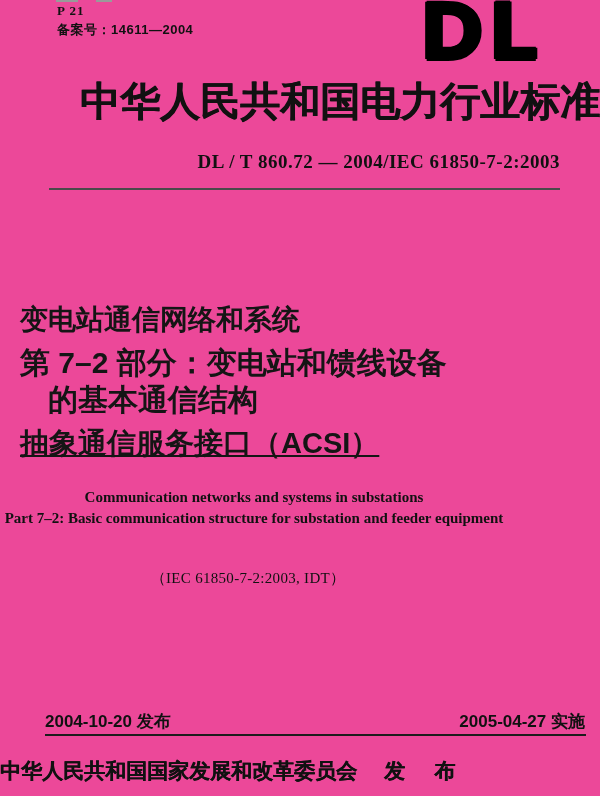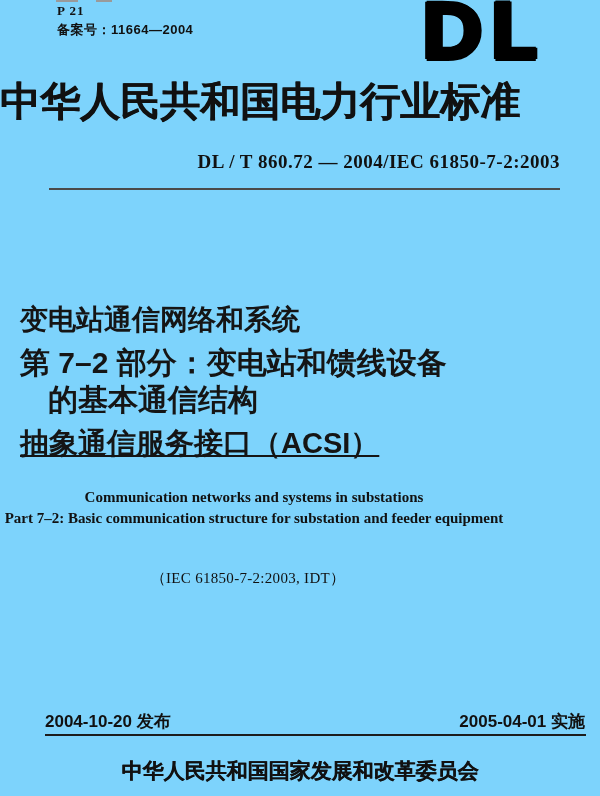--- a/index.html
+++ b/index.html
@@ -4,21 +4,21 @@
 <style>
   html,body{margin:0;padding:0;}
   body{
     width:600px;height:796px;
     background:#f2f2f2;
     font-family:"Liberation Serif","DejaVu Serif",serif;
   }
   .page{
     position:relative;
     width:600px;height:796px;
-    background:#7dd3fc;
+    background:#ec4899;
     color:#111;
     overflow:hidden;
   }
   
   .frag{position:absolute;top:0;height:2px;background:#9a9a9a;}
   .frag.a{left:56px;width:22px;}
   .frag.b{left:96px;width:16px;}
 
   .p21{
     position:absolute;top:3px;left:57px;
@@ -32,21 +32,21 @@
   }
   .logo{
     position:absolute;top:-6px;right:58px;
     font-family:"DejaVu Sans","Liberation Sans",sans-serif;
     font-weight:bold;font-size:78px;line-height:76px;
     letter-spacing:4px;color:#000;
     text-shadow:1.5px 0 0 #000,-1.5px 0 0 #000,0 1.5px 0 #000,0 -1.5px 0 #000;
   }
   .std-title{
     position:absolute;top:78px;left:0;width:600px;
-    text-align:left;
+    text-align:right;
     font-family:"Liberation Serif","DejaVu Serif",serif;
     font-weight:bold;font-size:40px;line-height:48px;
     text-shadow:.8px 0 0 #111;
     white-space:nowrap;
   }
   .std-number{
     position:absolute;top:151px;right:40px;
     font-family:"Liberation Serif","DejaVu Serif",serif;
     font-weight:bold;font-size:19px;letter-spacing:.5px;
     white-space:nowrap;
@@ -83,38 +83,38 @@
     display:flex;justify-content:space-between;align-items:flex-start;
     font-family:"Liberation Sans","DejaVu Sans",sans-serif;
     font-weight:bold;font-size:17px;
   }
   .rule2{
     position:absolute;top:734px;left:45px;width:541px;height:2px;
     background:#1c1c1c;
   }
   .publisher-row{
     position:absolute;top:757px;left:0;width:600px;
-    display:flex;justify-content:center;align-items:baseline;gap:27px;
+    display:flex;justify-content:flex-start;align-items:baseline;gap:27px;
     font-family:"Liberation Serif","DejaVu Serif",serif;
     font-weight:bold;font-size:21px;
     text-shadow:.5px 0 0 #111;
     white-space:nowrap;
   }
   .publisher-row .pub-label{letter-spacing:12px;margin-right:-12px;}
 </style>
 </head>
 <body>
 
 <div class="page">
 
   <div class="frag a"></div>
   <div class="frag b"></div>
 
   <div class="p21">P 21</div>
-  <div class="record">备案号：11664—2004</div>
+  <div class="record">备案号：14611—2004</div>
 
   <div class="logo">DL</div>
 
   <div class="std-title">中华人民共和国电力行业标准</div>
 
   <div class="std-number">DL / T 860.72 — 2004/IEC 61850-7-2:2003</div>
 
   <div class="rule1"></div>
 
   <div class="cn-title">
@@ -126,22 +126,23 @@
 
   <div class="en-title">
     <div>Communication networks and systems in substations</div>
     <div>Part 7–2: Basic communication structure for substation and feeder equipment</div>
   </div>
 
   <div class="idt">（IEC 61850-7-2:2003, IDT）</div>
 
   <div class="dates">
     <span>2004-10-20 发布</span>
-    <span>2005-04-01 实施</span>
+    <span>2005-04-27 实施</span>
   </div>
 
   <div class="rule2"></div>
 
   <div class="publisher-row">
     <span>中华人民共和国国家发展和改革委员会</span>
+    <span class="pub-label">发 布</span>
   </div>
 
 </div>
 
 </body></html>

